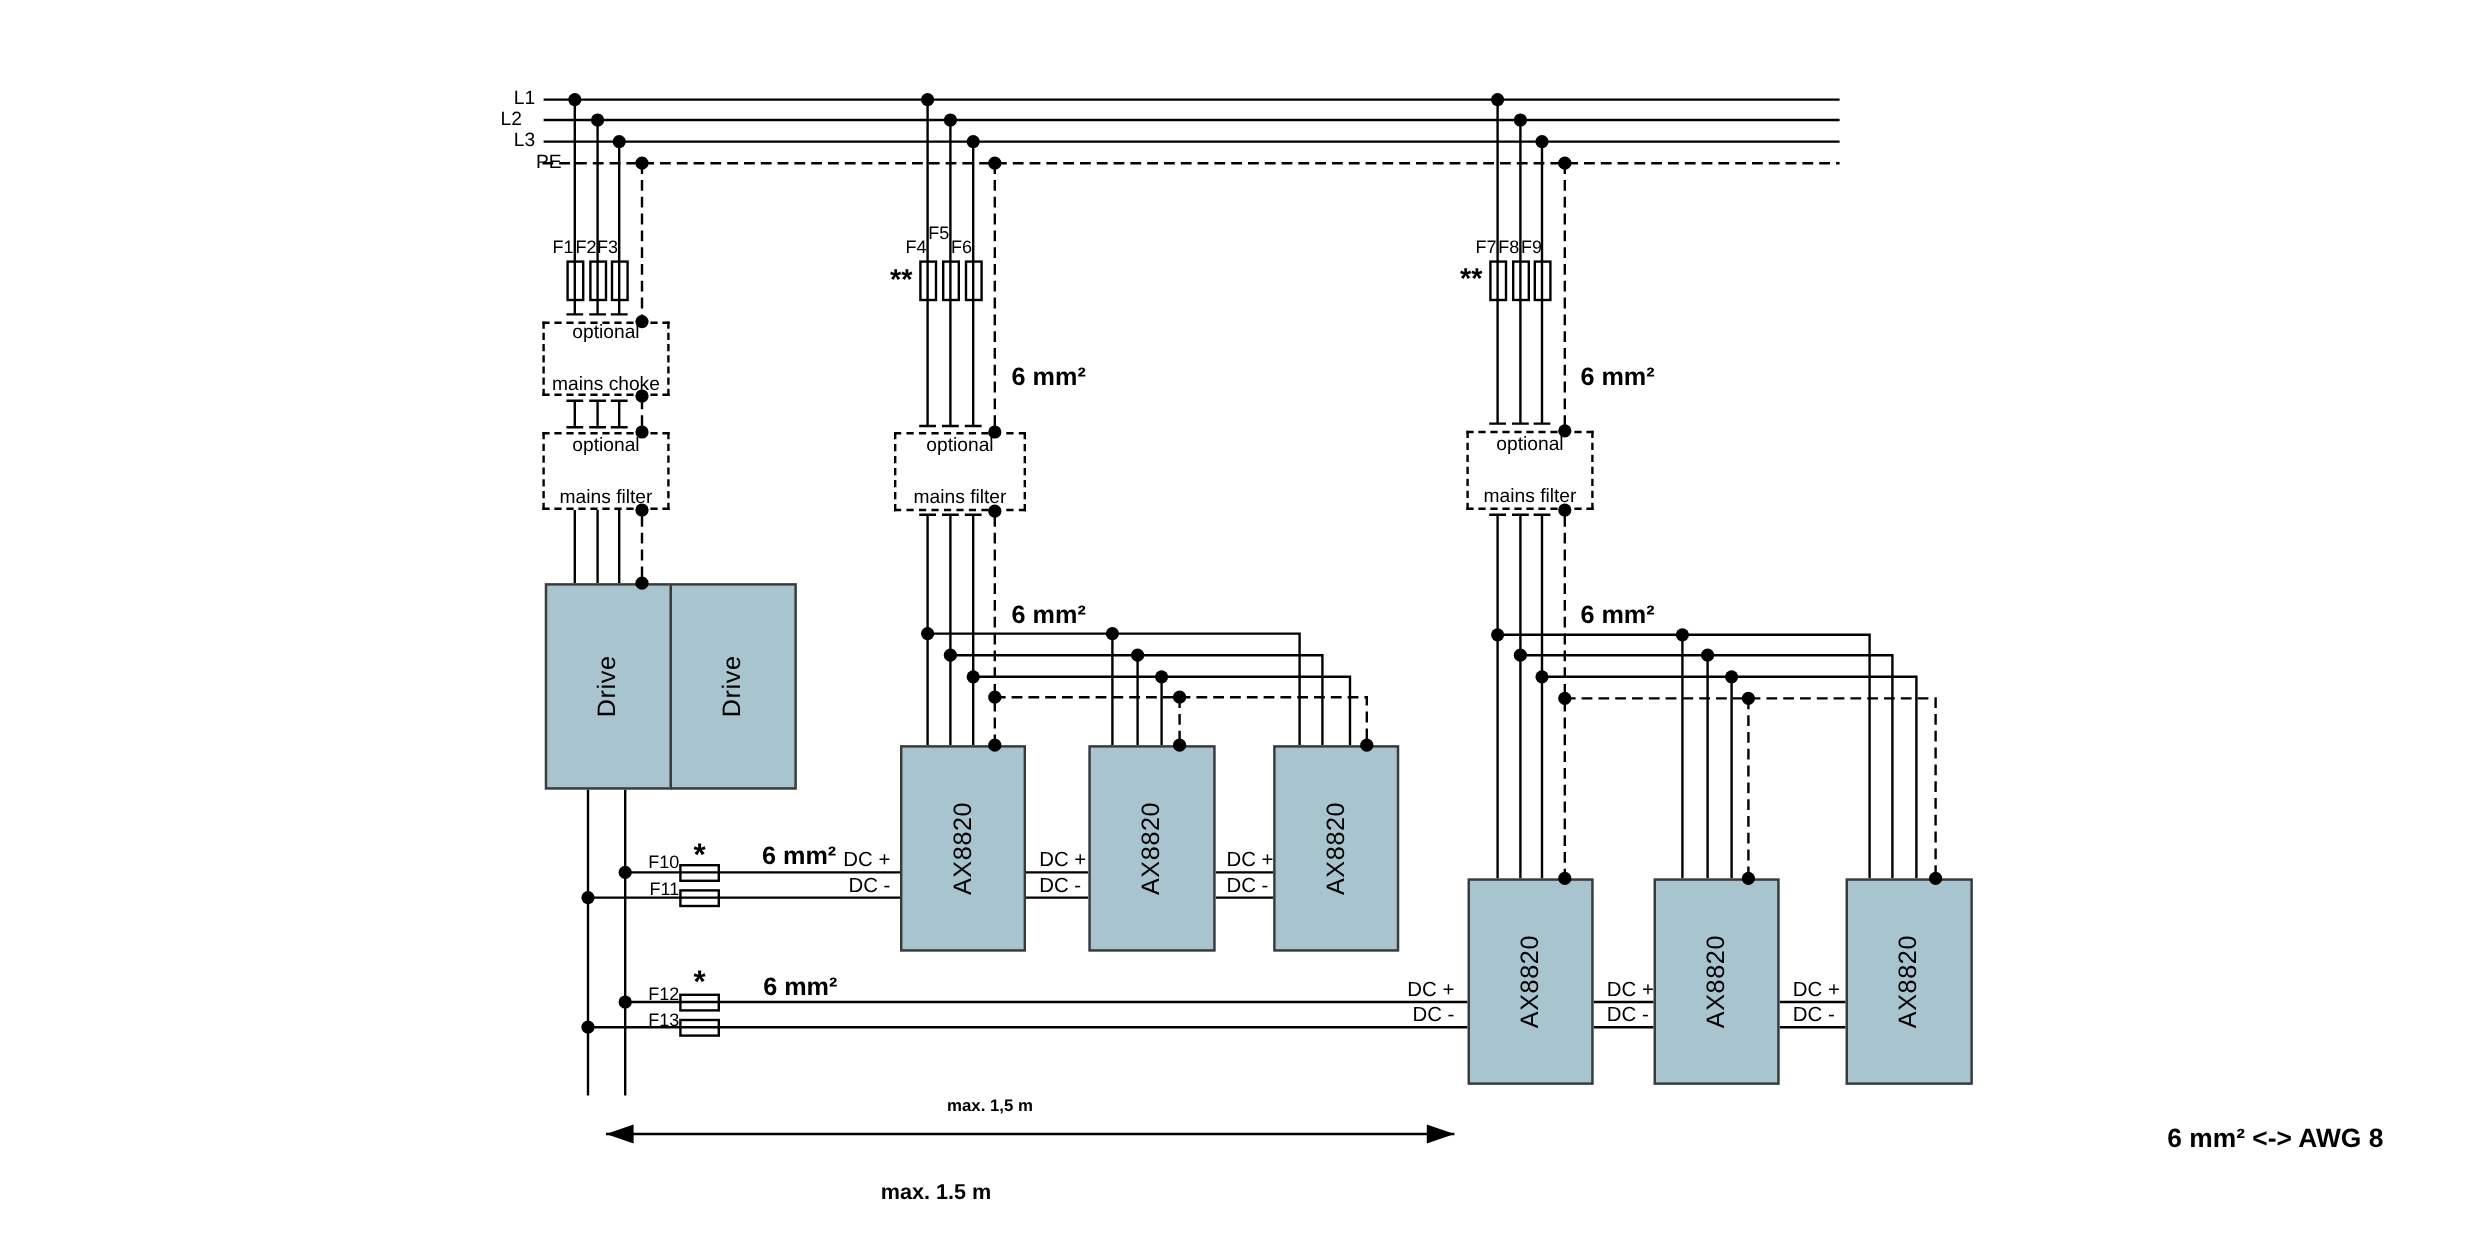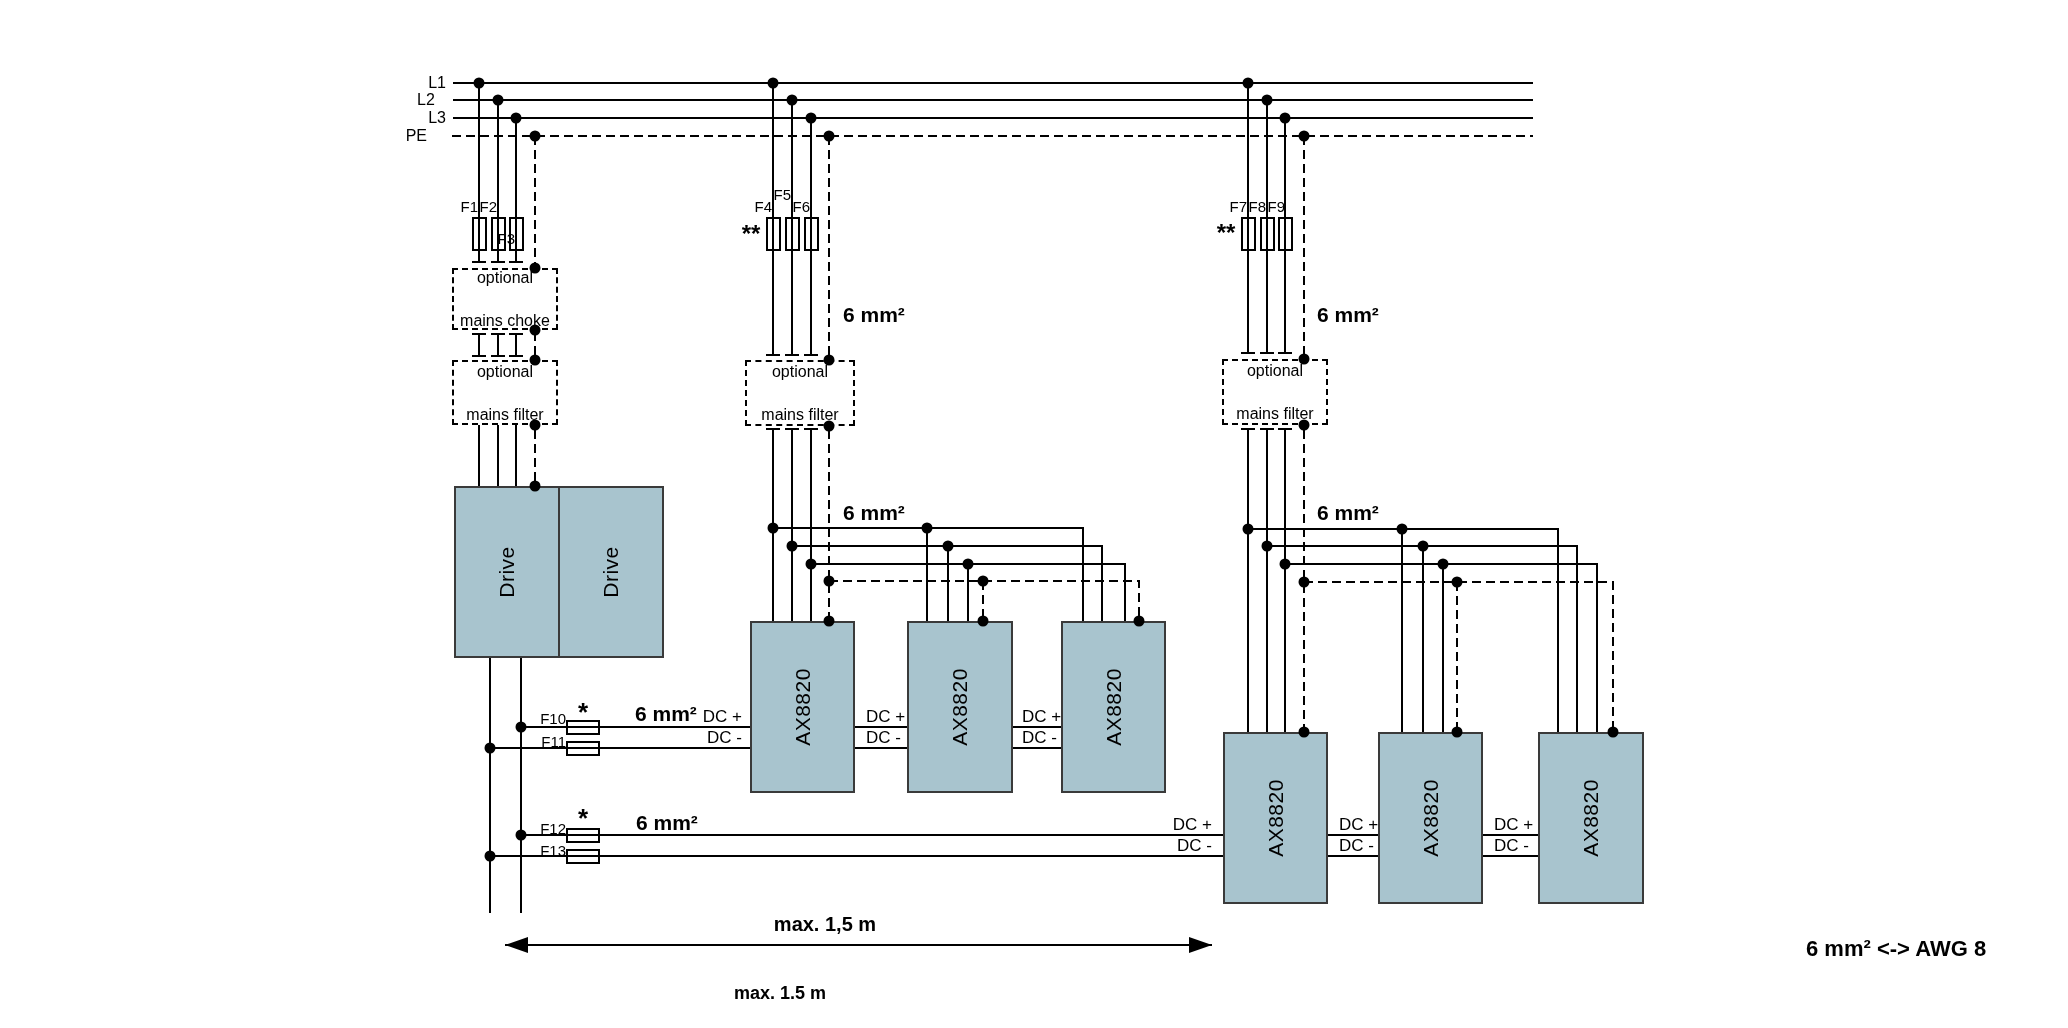--- a/index.html
+++ b/index.html
@@ -188,25 +188,25 @@
       <circle cx="521" cy="727" r="5.5"></circle>
         <circle cx="490" cy="748" r="5.5"></circle>
       <circle cx="521" cy="835" r="5.5"></circle>
         <circle cx="490" cy="856" r="5.5"></circle>
     </g>
   </svg>
 
   <div class="lbl ra" style="left:406px;top:74px;width:40px;">L1</div>
   <div class="lbl ra" style="left:406px;top:91px;width:40px;text-align:center;">L2</div>
   <div class="lbl ra" style="left:406px;top:109px;width:40px;">L3</div>
-  <div class="lbl ra" style="left:387px;top:127px;width:40px;">PE</div>
+  <div class="lbl ra" style="left:428px;top:127px;width:40px;">PE</div>
 
   <div class="lbl sm ra" style="left:438px;top:198px;width:40px;">F1</div>
   <div class="lbl sm ra" style="left:457px;top:198px;width:40px;">F2</div>
-  <div class="lbl sm ra" style="left:475px;top:198px;width:40px;margin-top:32px;">F3</div>
+  <div class="lbl sm ra" style="left:475px;top:198px;width:40px;">F3</div>
   <div class="lbl sm ra" style="left:732px;top:198px;width:40px;text-align:right;">F4</div>
   <div class="lbl sm ra" style="left:751px;top:186px;width:40px;">F5</div>
   <div class="lbl sm ra" style="left:770px;top:198px;width:40px;">F6</div>
   <div class="lbl sm ra" style="left:1207px;top:198px;width:40px;">F7</div>
   <div class="lbl sm ra" style="left:1226px;top:198px;width:40px;">F8</div>
   <div class="lbl sm ra" style="left:1245px;top:198px;width:40px;">F9</div>
   <div class="lbl sm ra" style="left:516px;top:710px;width:50px;">F10</div>
   <div class="lbl sm ra" style="left:516px;top:733px;width:50px;">F11</div>
   <div class="lbl sm ra" style="left:516px;top:820px;width:50px;">F12</div>
   <div class="lbl sm ra" style="left:516px;top:842px;width:50px;">F13</div>
@@ -229,17 +229,17 @@
   <div class="lbl" style="left:866px;top:728px;font-size:17px;">DC -</div>
   <div class="lbl" style="left:1022px;top:707px;font-size:17px;">DC +</div>
   <div class="lbl" style="left:1022px;top:728px;font-size:17px;">DC -</div>
   <div class="lbl ra" style="left:1158px;top:815px;width:54px;font-size:17px;">DC +</div>
   <div class="lbl ra" style="left:1158px;top:836px;width:54px;font-size:17px;">DC -</div>
   <div class="lbl" style="left:1339px;top:815px;font-size:17px;">DC +</div>
   <div class="lbl" style="left:1339px;top:836px;font-size:17px;">DC -</div>
   <div class="lbl" style="left:1494px;top:815px;font-size:17px;">DC +</div>
   <div class="lbl" style="left:1494px;top:836px;font-size:17px;">DC -</div>
 
-  <div class="lbl b ctr" style="left:725px;top:913px;width:200px;font-size:20px;">max. 1,5 m</div>
+  <div class="lbl b ctr" style="left:725px;top:913px;width:200px;font-size:14px;">max. 1,5 m</div>
   <div class="lbl b ctr" style="left:680px;top:983px;width:200px;font-size:18px;">max. 1.5 m</div>
   <div class="lbl b" style="left:1806px;top:936px;font-size:22px;">6 mm² &lt;-&gt; AWG 8</div>
 
 </div>
 
 </body></html>

